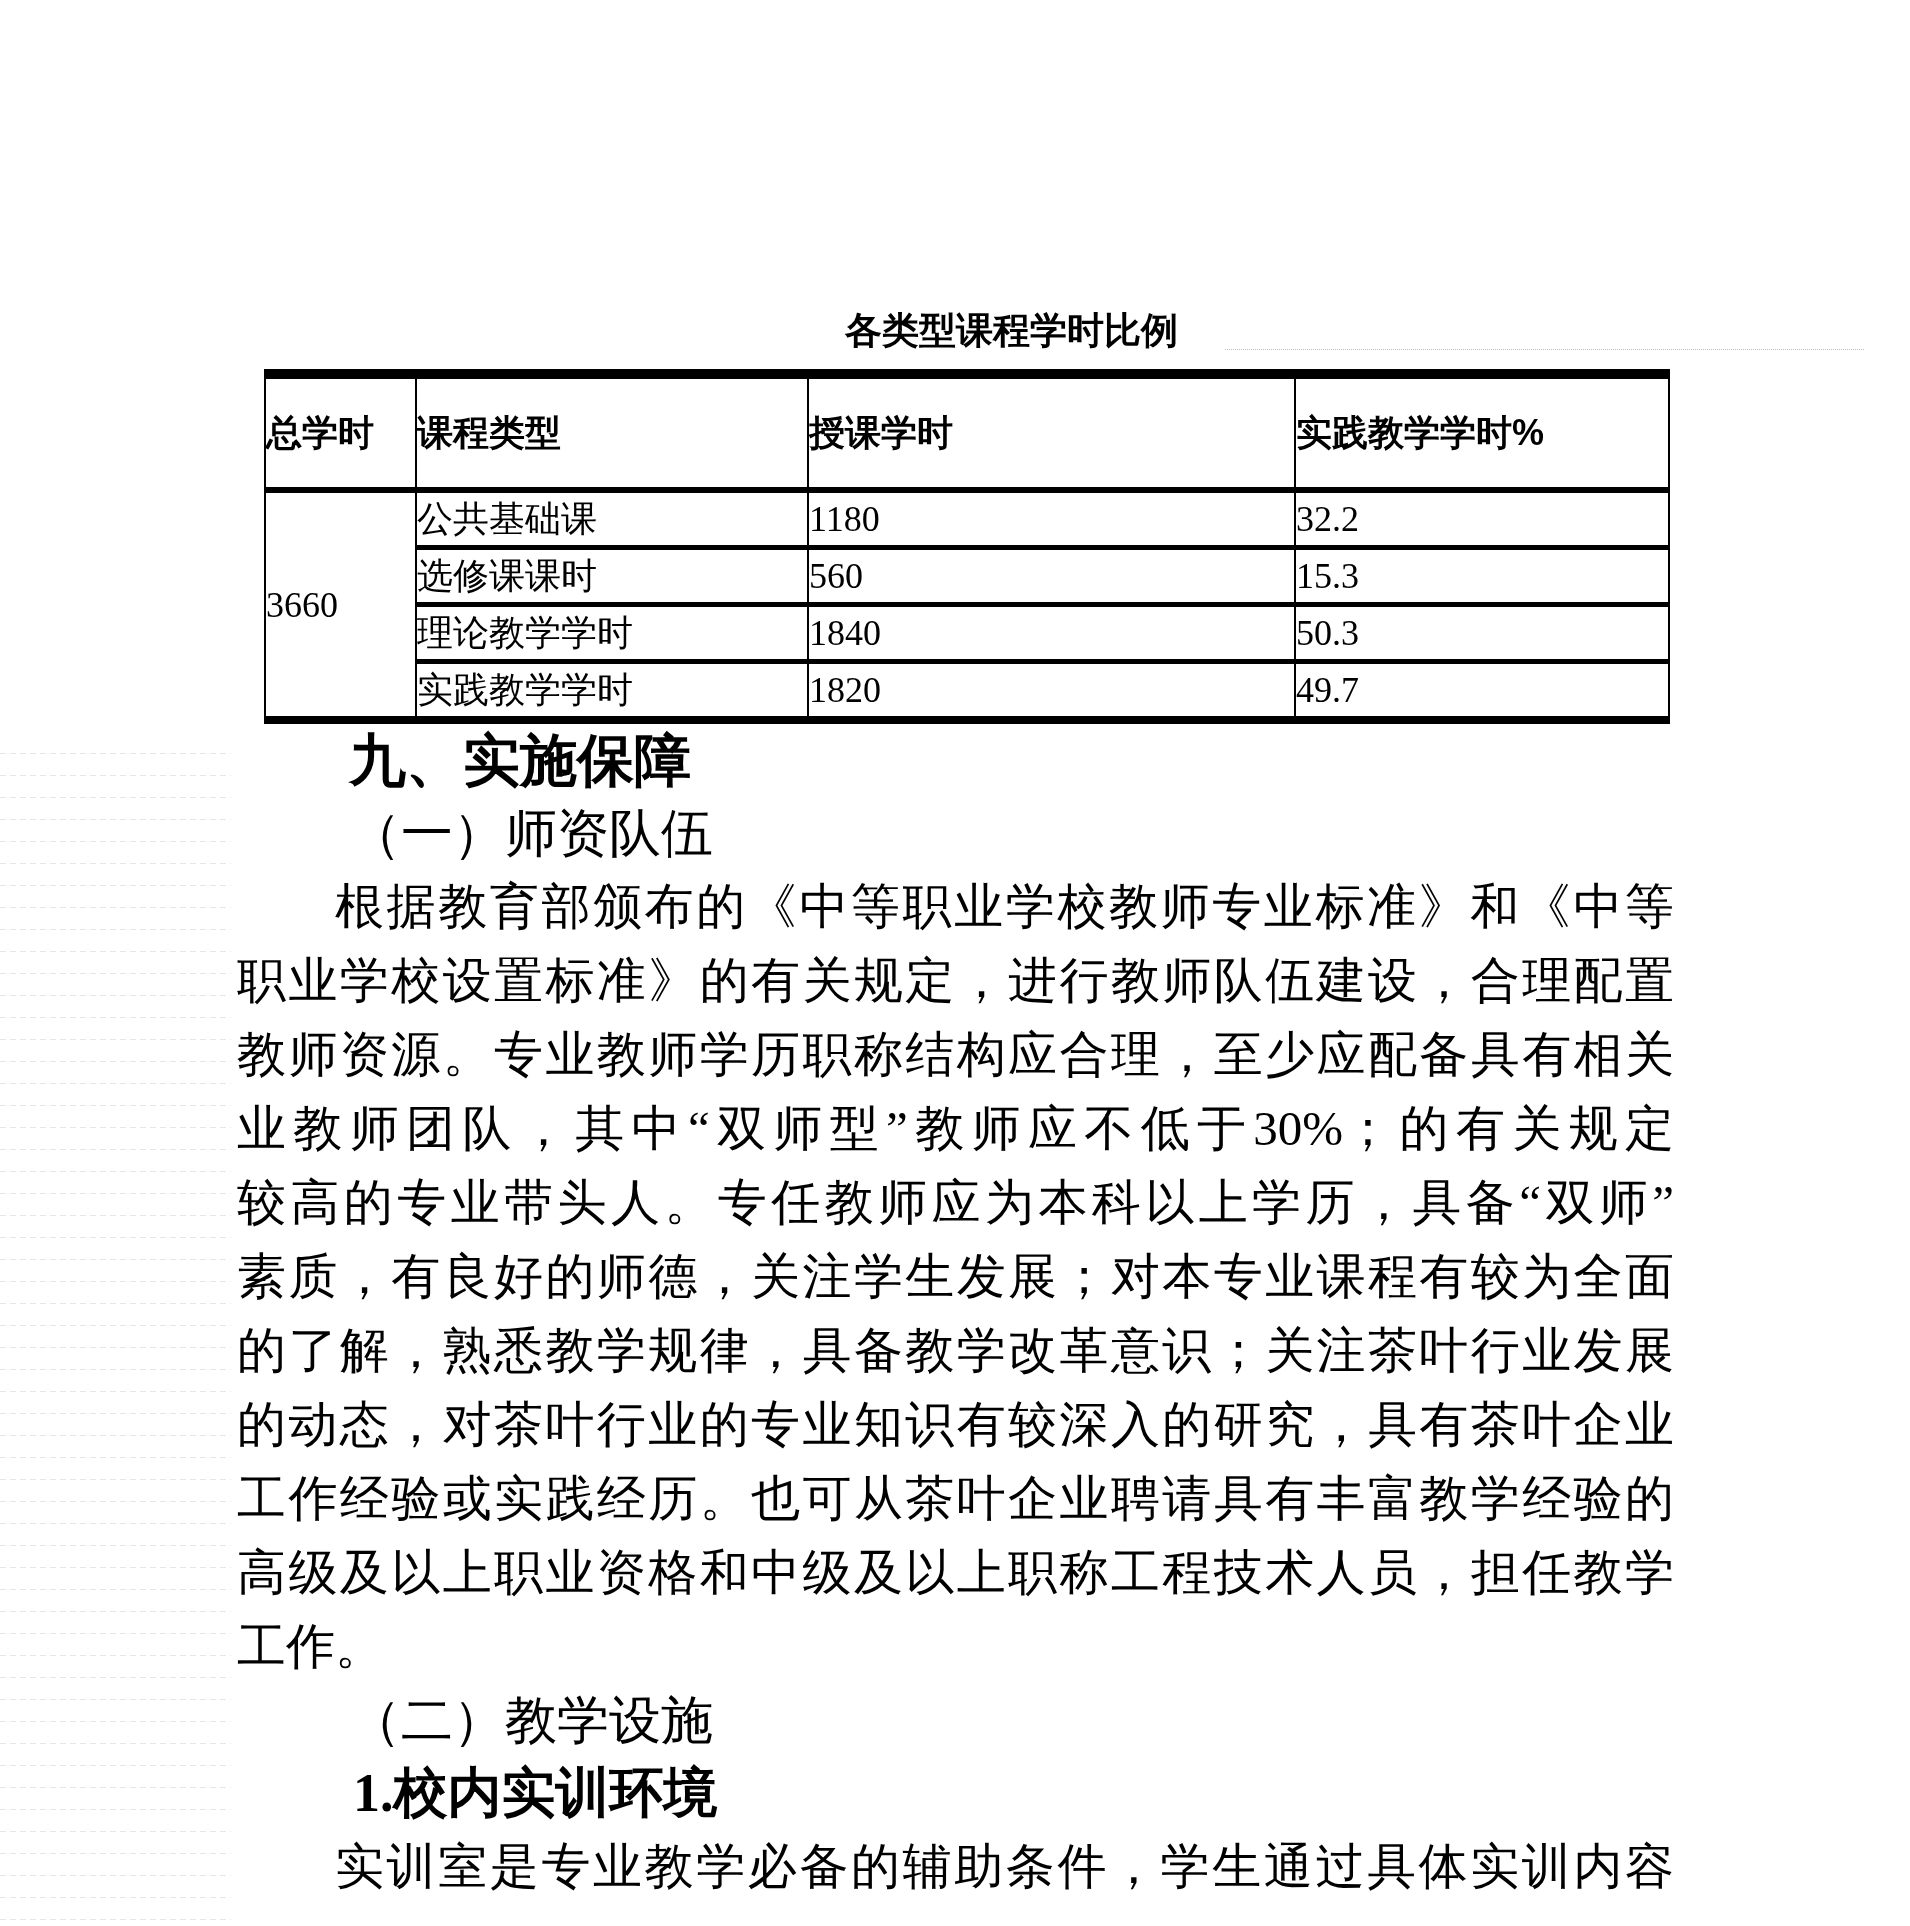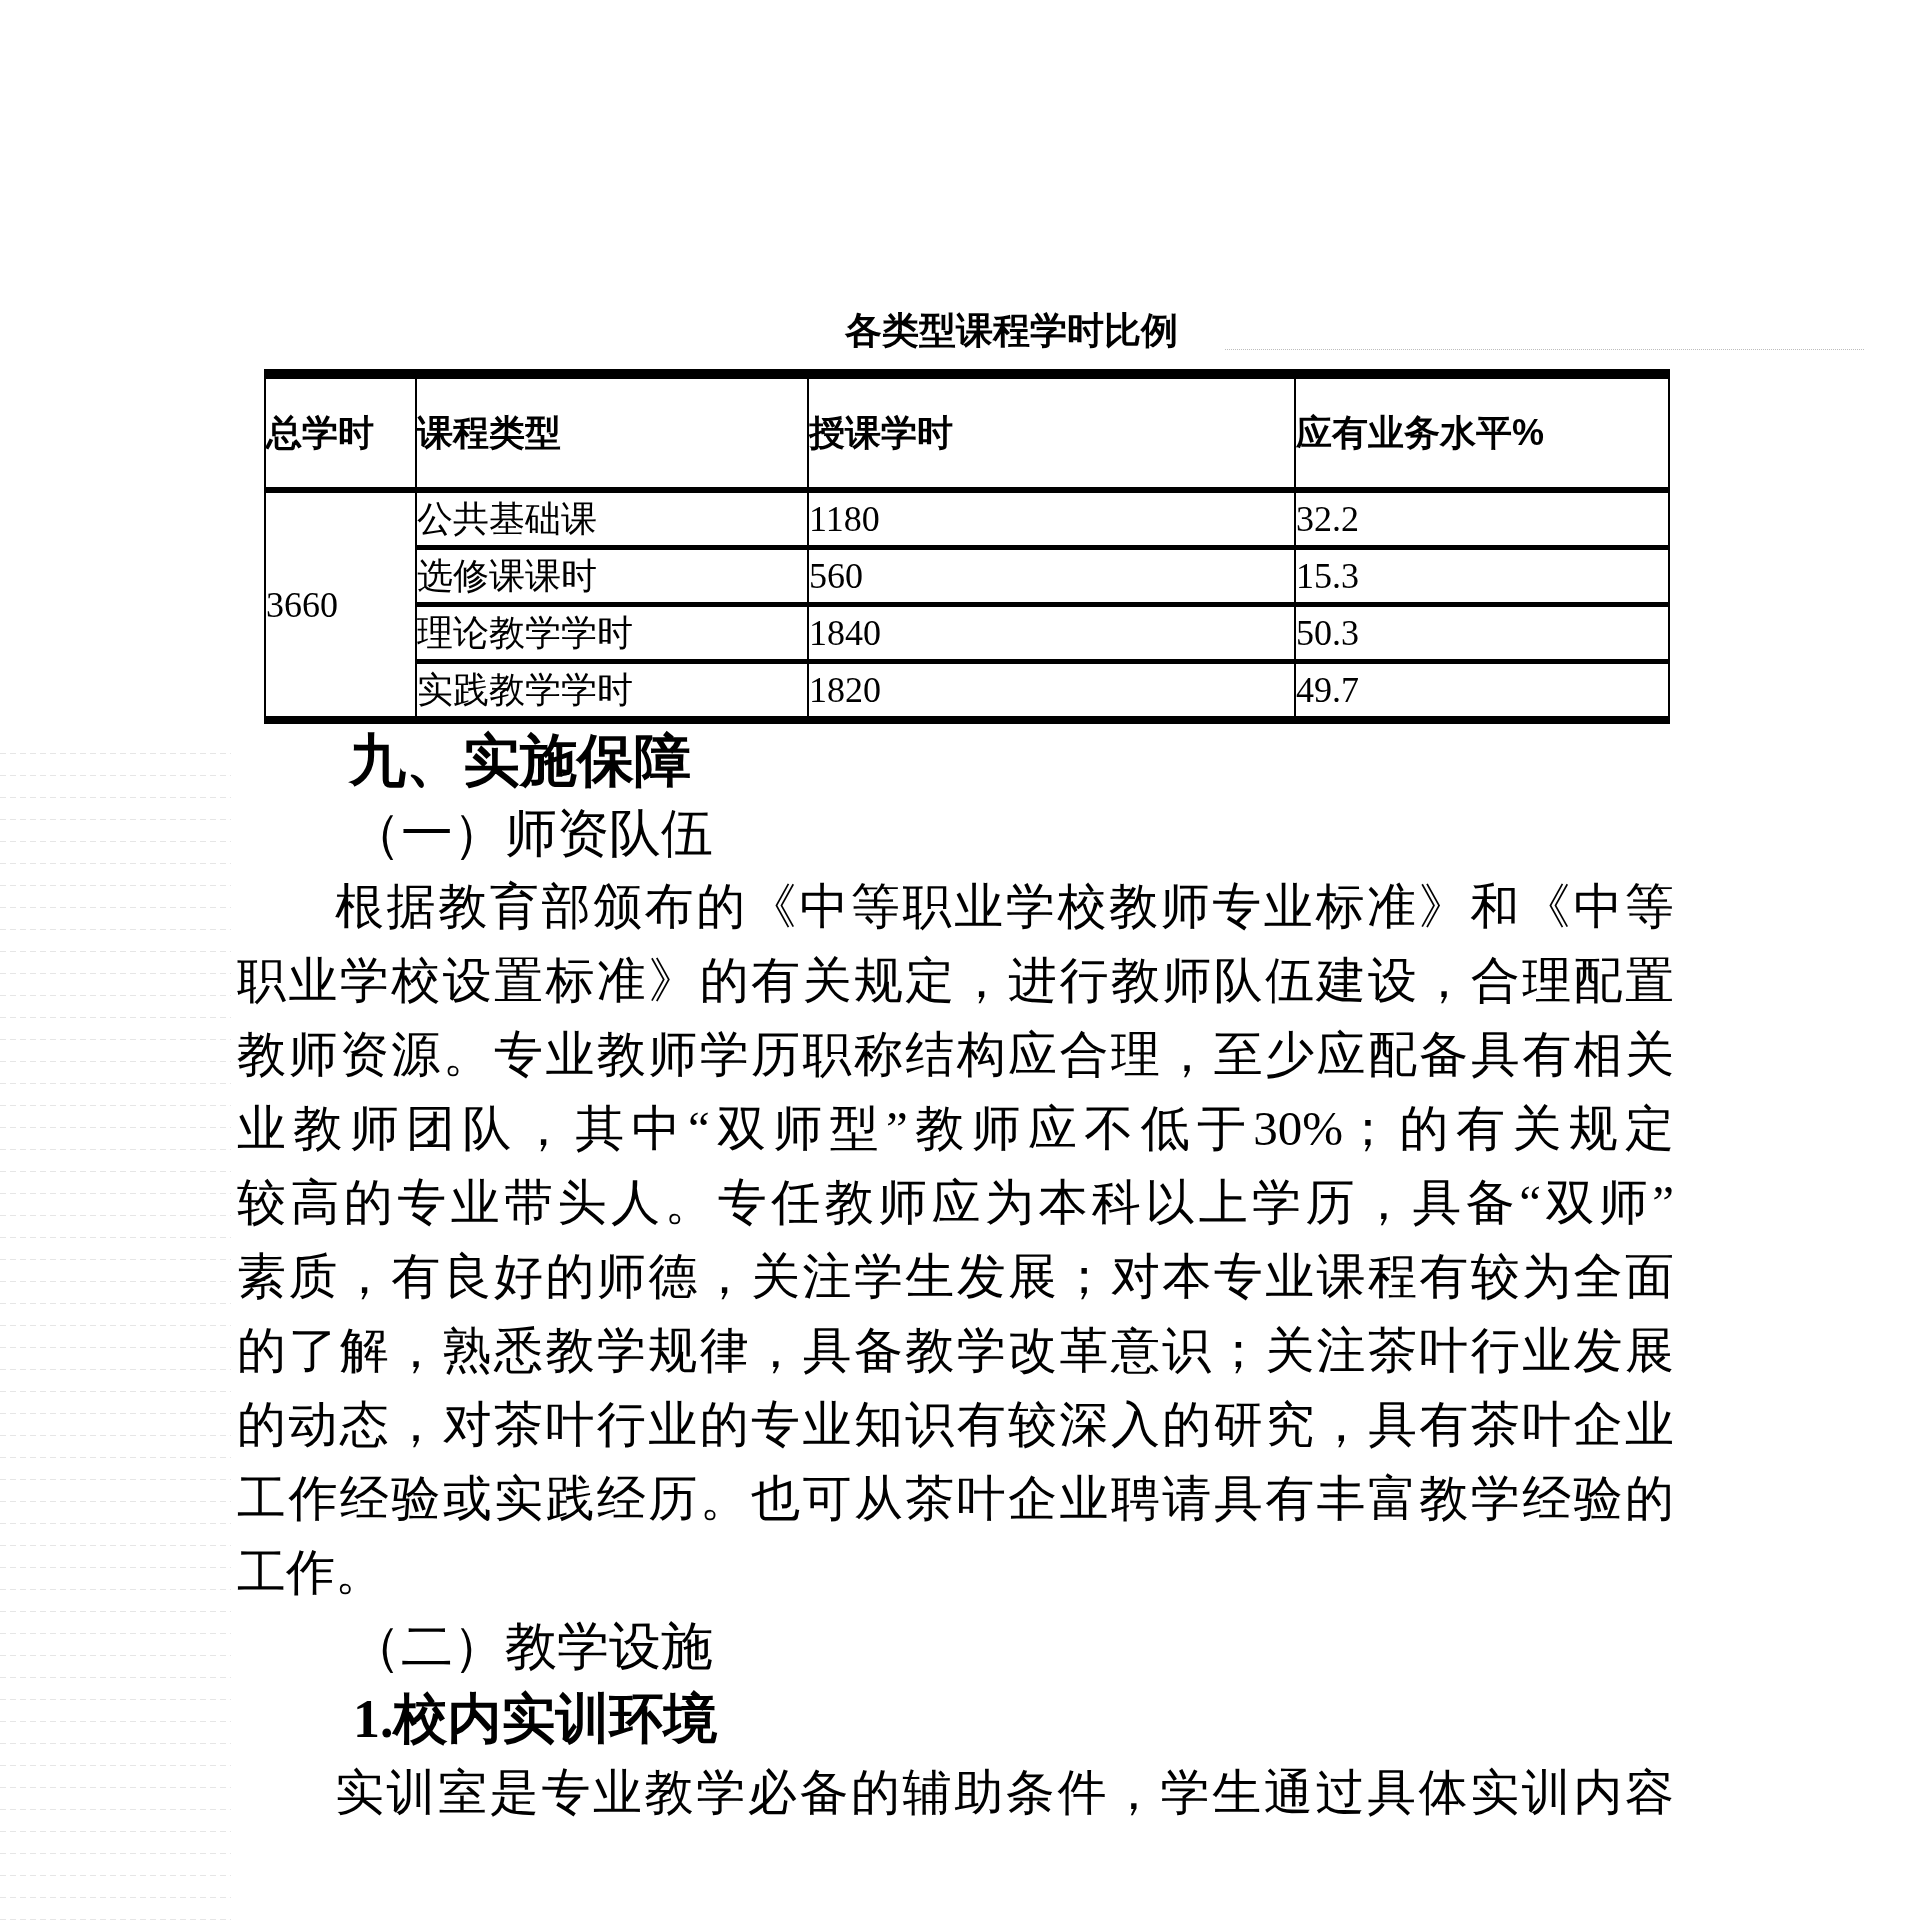--- a/index.html
+++ b/index.html
@@ -129,21 +129,21 @@
         <col style="width:151px">
         <col style="width:392px">
         <col style="width:487px">
         <col style="width:374px">
       </colgroup>
       <thead>
         <tr>
           <th>总学时</th>
           <th>课程类型</th>
           <th>授课学时</th>
-          <th>应有业务水平%</th>
+          <th>实践教学学时%</th>
         </tr>
       </thead>
       <tbody>
         <tr>
           <td rowspan="4">3660</td>
           <td>公共基础课</td>
           <td>1180</td>
           <td>32.2</td>
         </tr>
         <tr>
@@ -169,20 +169,21 @@
 
     <div class="line fill first">根据教育部颁布的《中等职业学校教师专业标准》和《中等</div>
     <div class="line fill">职业学校设置标准》的有关规定，进行教师队伍建设，合理配置</div>
     <div class="line fill">教师资源。专业教师学历职称结构应合理，至少应配备具有相关</div>
     <div class="line fill">业教师团队，其中“双师型”教师应不低于30%；的有关规定</div>
     <div class="line fill">较高的专业带头人。专任教师应为本科以上学历，具备“双师”</div>
     <div class="line fill">素质，有良好的师德，关注学生发展；对本专业课程有较为全面</div>
     <div class="line fill">的了解，熟悉教学规律，具备教学改革意识；关注茶叶行业发展</div>
     <div class="line fill">的动态，对茶叶行业的专业知识有较深入的研究，具有茶叶企业</div>
     <div class="line fill">工作经验或实践经历。也可从茶叶企业聘请具有丰富教学经验的</div>
+    <div class="line fill">高级及以上职业资格和中级及以上职称工程技术人员，担任教学</div>
     <div class="line">工作。</div>
 
     <div class="h-sub">（二）教学设施</div>
     <div class="h-num">1.校内实训环境</div>
 
     <div class="line fill first">实训室是专业教学必备的辅助条件，学生通过具体实训内容</div>
 
   </div>
 </div>
 

